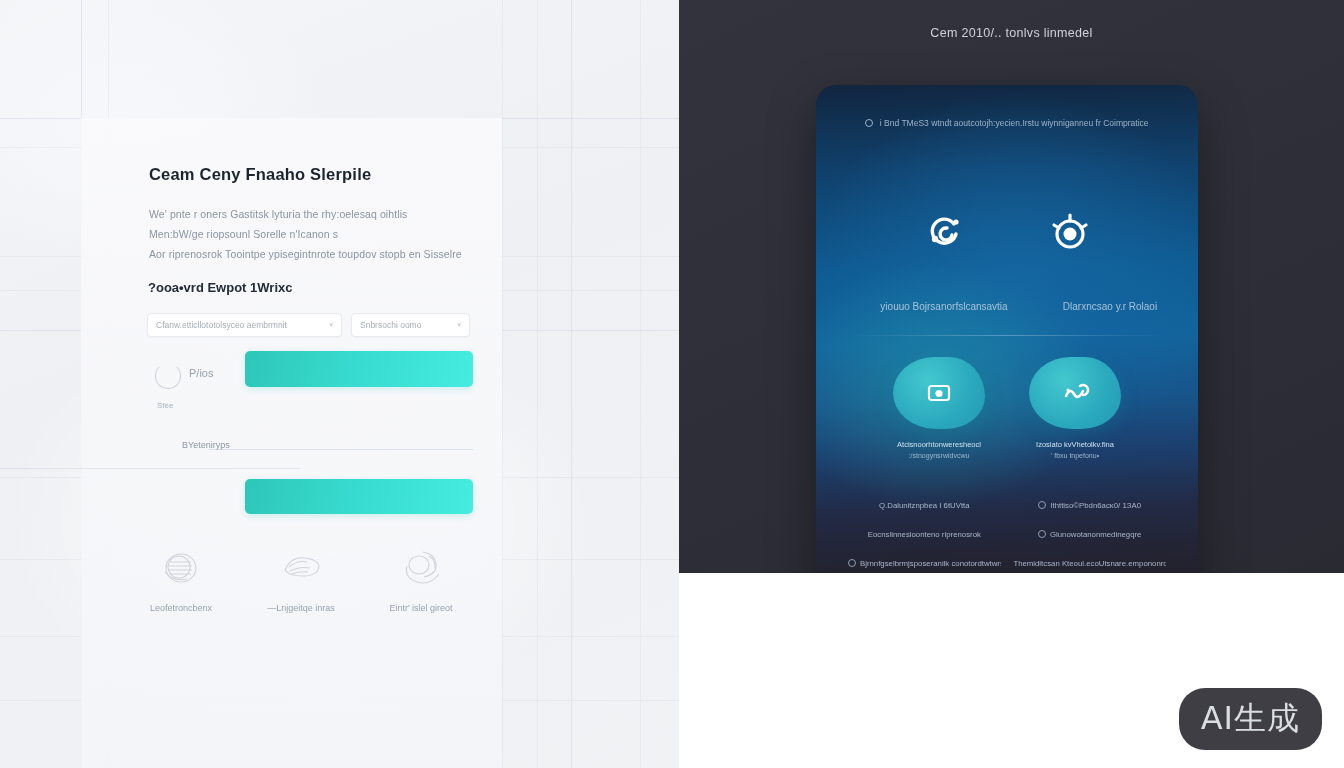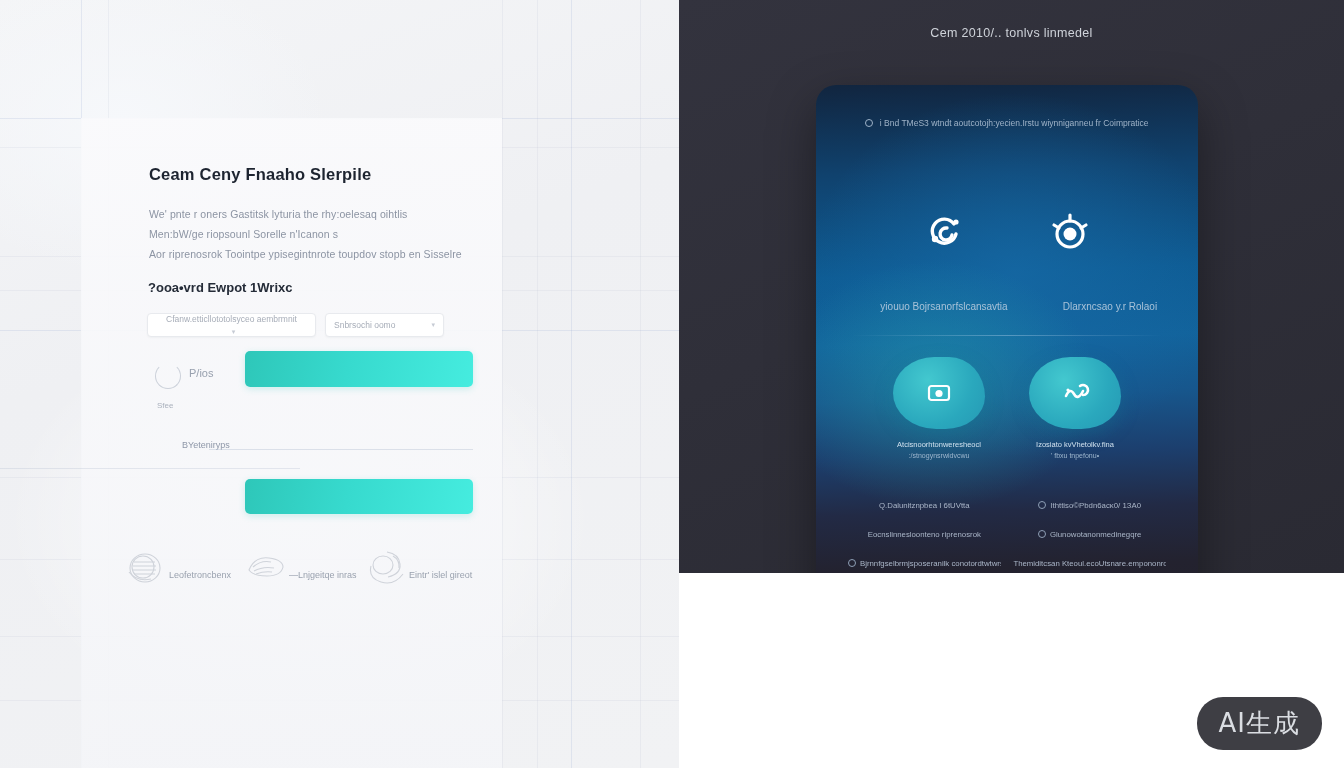--- a/index.html
+++ b/index.html
@@ -63,21 +63,21 @@
 
   .field-row { position: absolute; left: 66px; top: 195px; display: flex; gap: 9px; }
   .field {
     height: 24px; border-radius: 4px;
     background: #ffffff;
     border: 1px solid #e8eaee;
     box-shadow: 0 1px 2px rgba(30,40,60,0.04);
     display: flex; align-items: center; padding: 0 8px;
     position: relative;
   }
-  .field.f1 { width: 169px; flex-direction: column; }
+  .field.f1 { width: 195px; }
   .field.f2 { width: 119px; }
   .field-text {
     font-size: 8.5px; color: #a7adb8; white-space: nowrap;
     filter: blur(0.4px); flex: 1; overflow: hidden;
   }
   .field-caret { font-size: 7px; color: #c6cbd4; margin-left: 4px; }
 
   .cta-wrap { position: absolute; left: 0; top: 0; width: 100%; }
   .cta-btn {
     position: absolute; border-radius: 5px;
@@ -108,21 +108,21 @@
   .l-divider {
     position: absolute; left: 128px; top: 331px; width: 264px; height: 1px;
     background: rgba(185,195,212,0.45);
   }
   .l-divider2 {
     position: absolute; left: -81px; top: 350px; width: 300px; height: 1px;
     background: rgba(185,195,212,0.35);
   }
 
   .feature-row { position: absolute; left: 40px; top: 428px; width: 360px; display: flex; }
-  .feature { width: 120px; display: flex; flex-direction: row; align-items: center; }
+  .feature { width: 120px; display: flex; flex-direction: column; align-items: center; }
   .feature-ico {
     width: 48px; height: 44px; opacity: 0.42; filter: blur(0.4px);
     display: flex; align-items: center; justify-content: center;
   }
   .feature-cap {
     margin-top: 13px; font-size: 9px; color: #9aa2af;
     white-space: nowrap; filter: blur(0.45px);
   }
 
   
@@ -236,21 +236,21 @@
     font-size: 6.5px; color: #6b7890; filter: blur(0.6px);
   }
   .card-footer span { white-space: nowrap; }
 
   
   .ai-badge {
     position: absolute; right: 22px; bottom: 18px;
     background: rgba(46,46,52,0.92);
     border-radius: 26px;
     padding: 9px 22px;
-    color: #dadde2; font-size: 26px; letter-spacing: 1px;
+    color: #dadde2; font-size: 32px; letter-spacing: 1px;
     font-family: "DejaVu Sans", sans-serif;
   }
 </style>
 </head>
 <body>
 
 <div id="root">
 
   <div class="light-side">
 

